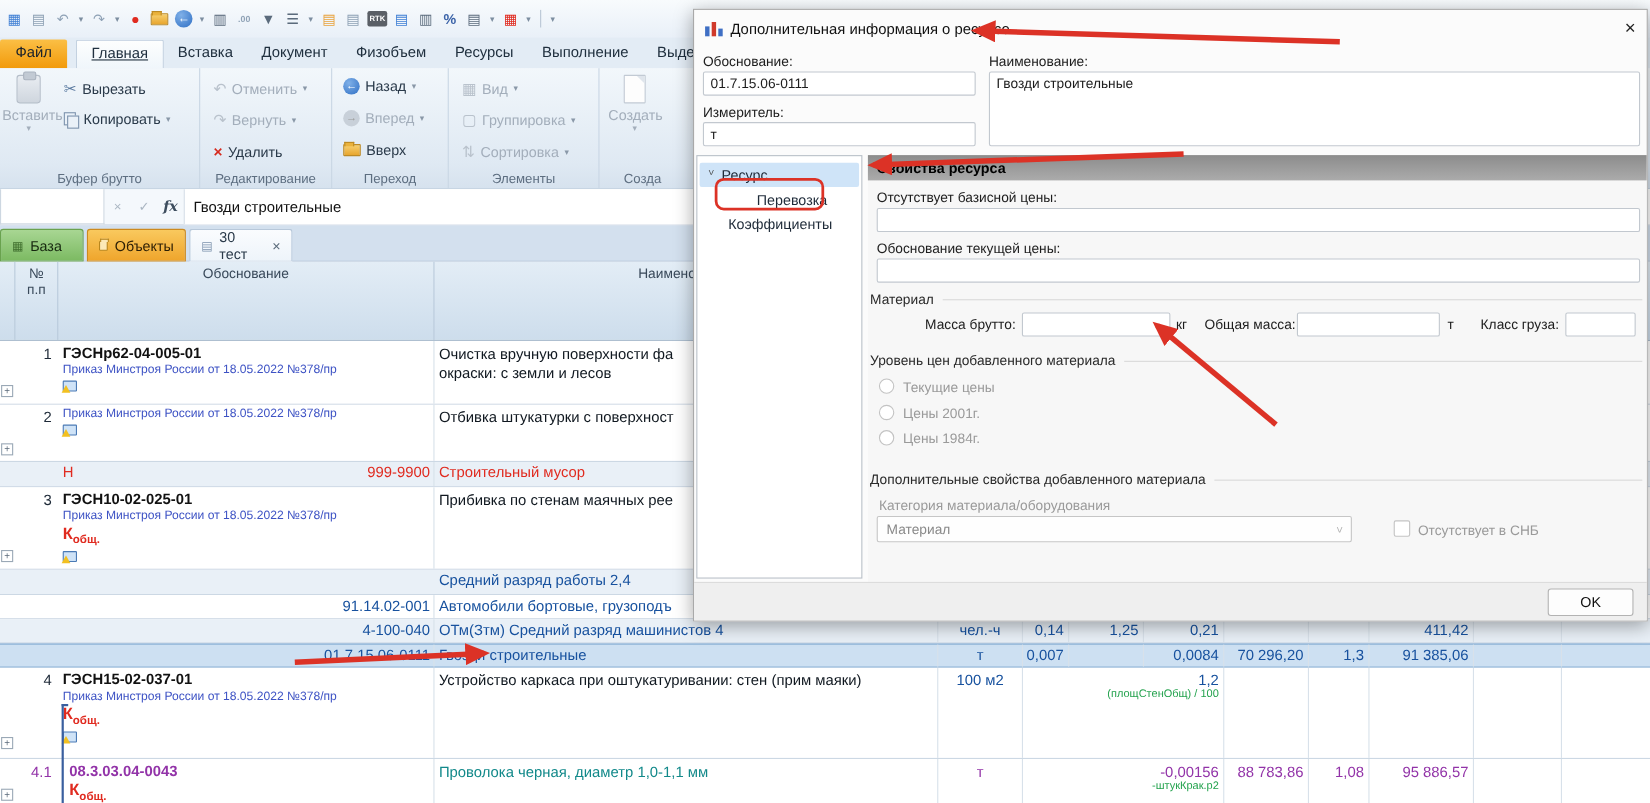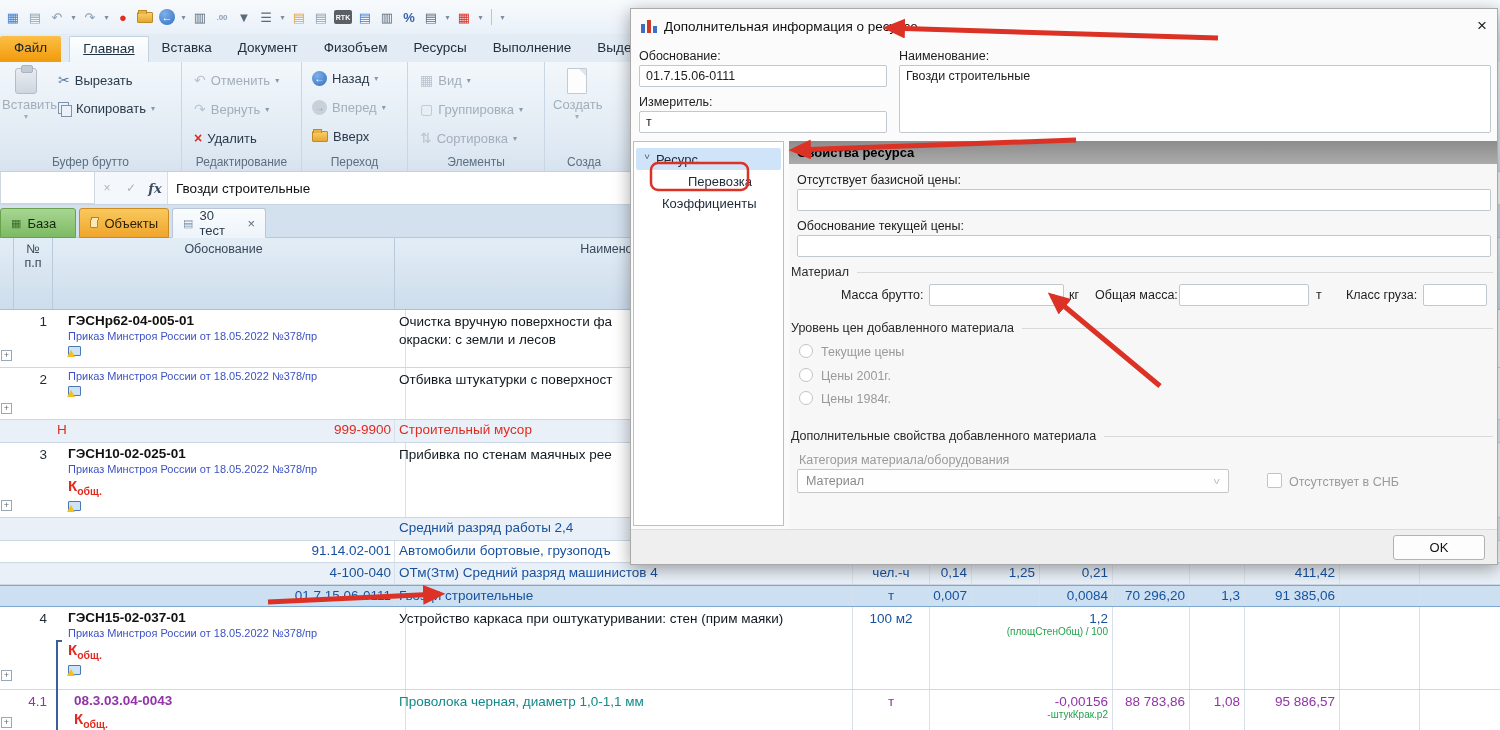--- a/index.html
+++ b/index.html
@@ -88,21 +88,21 @@
   .val { text-align:right; padding:2px 4px 0 0; font-size:13.5px; color:#17519e; }
   .red { color:#e02b20 !important; }
   .purple { color:#9233a8 !important; }
   .teal { color:#12898a !important; }
   .grn { color:#23a24d !important; font-size:10px; text-align:right; padding-right:4px; }
   .plus { position:absolute; left:1px; width:11px; height:11px; border:1px solid #9aa8b6; background:#fff; color:#5a6a7a; font-size:9px; line-height:9px; text-align:center; }
   #bracket { position:absolute; left:56px; top:402px; width:6px; height:90px; border-left:2px solid #3a5f9f; border-top:2px solid #3a5f9f; }
 
   
   .c-gut { left:0; width:14px; } .c-num { left:14px; width:39px; }
-  .c-just { left:53px; width:342px; padding-left:4px;margin-left:11px; }
+  .c-just { left:53px; width:342px; padding-left:4px; }
   .c-justfull { left:14px; width:381px; }
   .c-name { left:395px; width:458px; }
   .c-unit { left:853px; width:77px; }
   .c1 { left:930px; width:42px; } .c2 { left:972px; width:68px; }
   .c3 { left:1040px; width:73px; } .c123 { left:930px; width:183px; }
   .c4 { left:1113px; width:77px; } .c5 { left:1190px; width:55px; }
   .c6 { left:1245px; width:95px; } .c7 { left:1340px; width:80px; } .c8 { left:1420px; width:79px; }
 
   
   #dlg { left:630px; top:8px; width:868px; height:557px; background:#fbfbfb; border:1px solid #a9a9a9; box-shadow:0 4px 16px rgba(0,0,0,.35); }
@@ -122,21 +122,21 @@
   #panel { position:absolute; left:158px; top:132px; right:0; bottom:35px; background:#f7f7f7; }
   #phead { position:absolute; left:0; top:0; right:0; height:23px; background:linear-gradient(#8c8c8c,#ababab); color:#000; font-weight:bold; font-size:13px; display:flex; align-items:center; padding-left:8px; }
   .legend { position:absolute; display:flex; align-items:center; font-size:12.5px; color:#2a2a2a; }
   .legend .line { height:1px; background:#d9d9d9; margin-left:8px; }
   .gray { color:#9a9a9a !important; }
   .radio { position:absolute; width:14px; height:14px; border:1px solid #c3c3c3; border-radius:50%; background:#fff; }
   .checkbox { position:absolute; width:15px; height:15px; border:1px solid #c3c3c3; border-radius:2px; background:#fff; }
   #ddl { position:absolute; left:166px; top:460px; width:432px; height:24px; background:#fefefe; border:1px solid #c6c6c6; border-radius:2px; display:flex; align-items:center; padding:0 8px; font-size:12.5px; color:#8a8a8a; }
   #ddl .chev { margin-left:auto; transform:rotate(90deg); font-size:10px; color:#b0b0b0; }
   #dfooter { position:absolute; left:0; bottom:0; width:100%; height:35px; background:#efefef; border-top:1px solid #dcdcdc; }
-  #okbtn { position:absolute; right:12px; top:5px; width:92px; height:25px; background:#fdfdfd; border:1px solid #b3b3b3; border-radius:3px; font-size:13px; color:#111; display:flex; align-items:center; justify-content:center; }
+  #okbtn { position:absolute; right:12px; top:5px; width:78px; height:25px; background:#fdfdfd; border:1px solid #b3b3b3; border-radius:3px; font-size:13px; color:#111; display:flex; align-items:center; justify-content:center; }
   #overlay { position:absolute; left:0; top:0; pointer-events:none; z-index:50; }
 </style>
 </head>
 <body>
 
 <div id="qat" class="abs">
   <span class="qi blue">▦</span>
   <span class="qi">▤</span>
   <span class="qi">↶</span>
   <span class="qi caret">▾</span>

